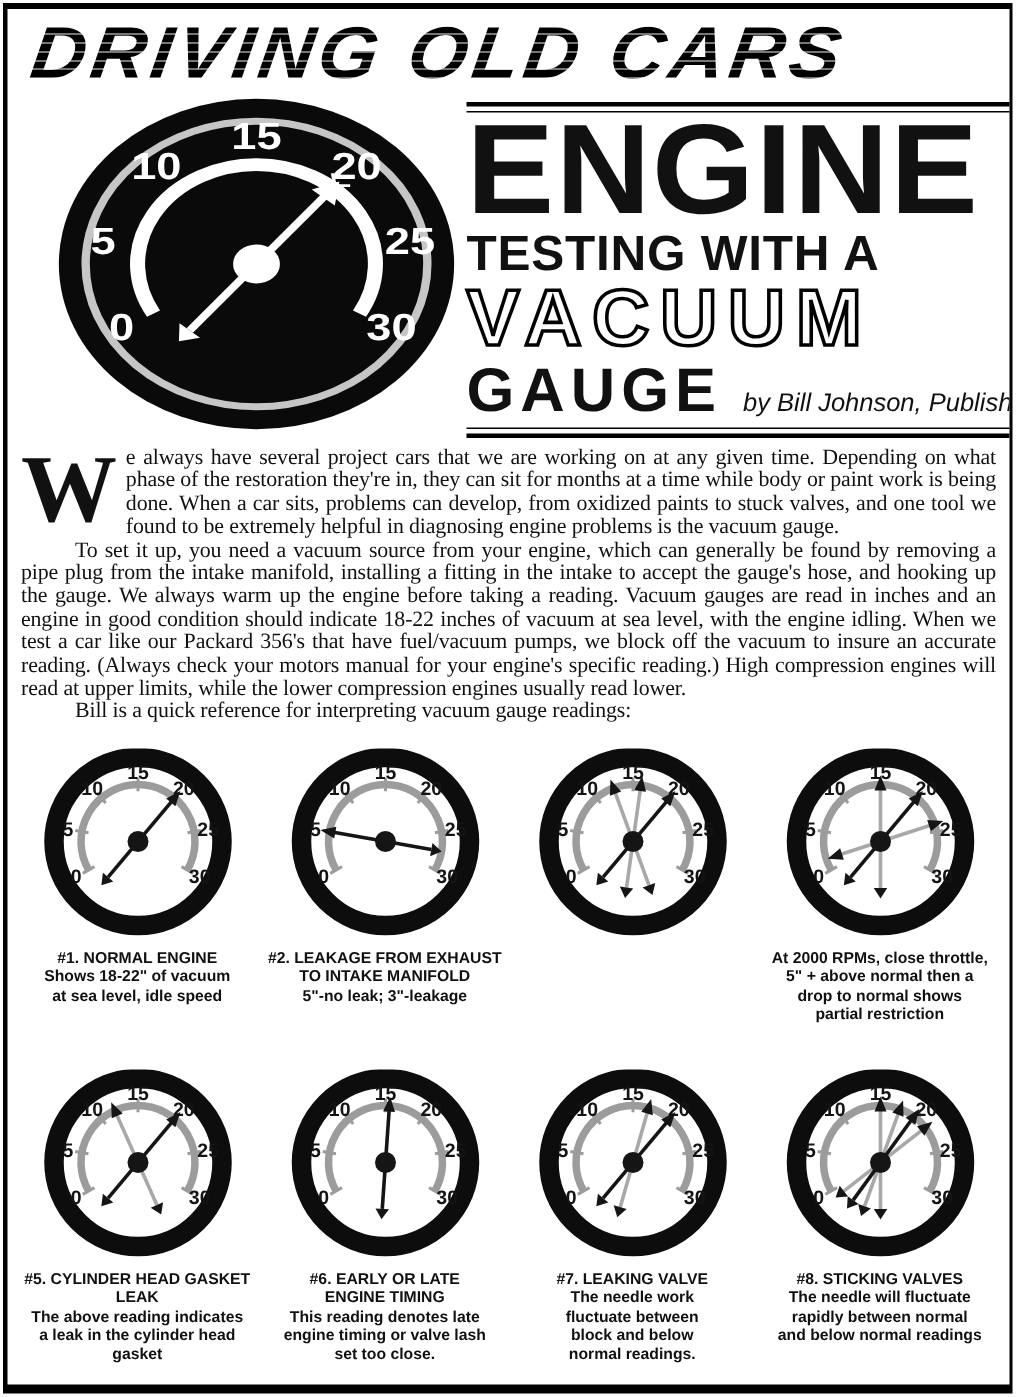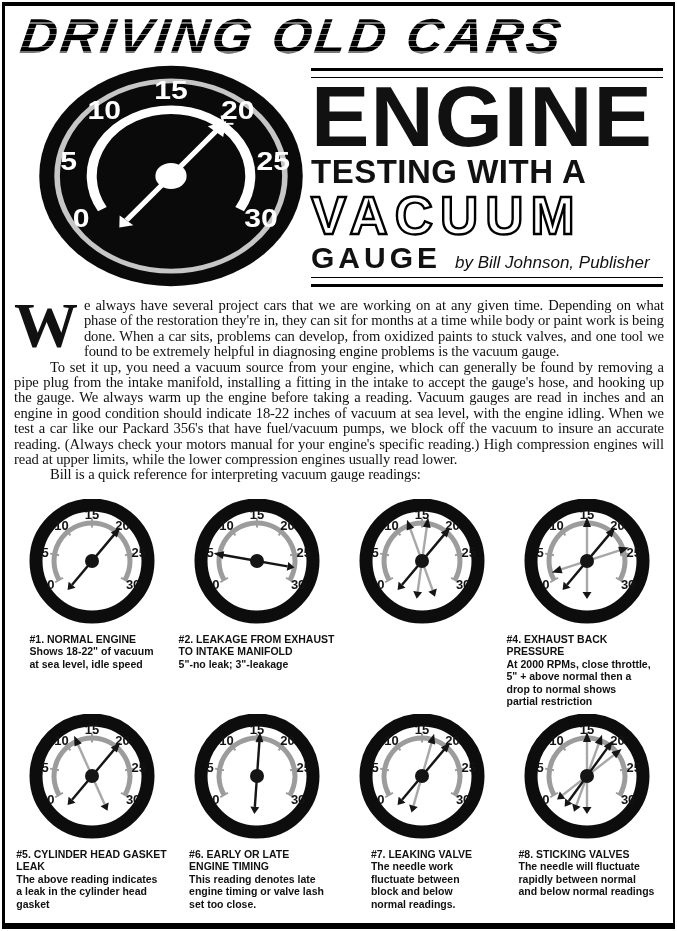--- a/index.html
+++ b/index.html
@@ -51,21 +51,21 @@
     font-family:"Liberation Sans", sans-serif; font-weight:bold;
     font-size:53px; line-height:1.0; letter-spacing:7px; white-space:nowrap;
     color:#000;
   }
   @supports (-webkit-text-stroke:2px black){
     .t-vacuum{color:#fff; -webkit-text-stroke:2.4px #000;}
   }
   .t-gauge-row{display:flex; align-items:baseline; margin-top:1px;}
   .t-gauge{
     font-family:"Liberation Sans", sans-serif; font-weight:bold;
-    font-size:30px; line-height:1.0; letter-spacing:4px;text-align:center;
+    font-size:41px; line-height:1.0; letter-spacing:4px;text-align:center;
   }
   .t-byline{
     font-family:"Liberation Sans", sans-serif; font-style:italic;
     font-size:17px; margin-left:14px; white-space:nowrap;
   }
   
   .article{margin:6px 9px 0 9px; text-align:justify;
     font-size:14.6px; line-height:15.4px; letter-spacing:-0.1px;}
   .article p{margin:0;}
   .dropcap{
@@ -74,21 +74,21 @@
   }
   .indented{text-indent:36px;}
   
   .gauge-grid{
     display:grid; grid-template-columns:repeat(4,1fr);
     margin:16px 4px 0 4px; row-gap:6px;
   }
   .gauge-cell{display:flex; flex-direction:column; align-items:center; min-height:208px;}
   .gauge-svg{line-height:0;}
   .gauge-caption{
-    margin-top:4px; max-width:160px;
+    margin-top:4px; text-align:center; max-width:160px;
     font-family:"Liberation Sans", sans-serif; font-weight:bold;
     font-size:10.5px; line-height:12.5px;
   }
 </style>
 </head>
 <body>
 
 <div class="page">
 
   <div class="masthead">
@@ -247,21 +247,20 @@
             <polygon points="68,100 63.5,93 72.5,93" fill="#151515"></polygon>
             <line x1="36.61513496225993" y1="72.19756081437328" x2="106.04226065180615" y2="49.6393202250021" stroke="#a8a8a8" stroke-width="2.4"></line>
             <polygon points="109.84648671698676,48.403252247502316 101.57198953153501,55.2976482564324 99.09985357653544,47.689196126071174" fill="#151515"></polygon>
             <polygon points="32.810908897079315,73.43362879187306 41.08540608253106,66.53923278294297 43.557542037530645,74.1476849133042" fill="#151515"></polygon>
             <line x1="48.07358409971728" y1="85.74737773668832" x2="93.71150438746157" y2="31.35822227524088" stroke="#151515" stroke-width="2.4"></line>
             <polygon points="96.28265482620773,28.29404450276497 92.91895650181826,38.52563937270091 86.79060095686643,33.38333849520859" fill="#151515"></polygon>
             <polygon points="43.574070831911506,91.10968883852117 44.62638410568188,82.8548334930989 51.52078409375268,88.63992198027775" fill="#151515"></polygon>
             <circle cx="68" cy="62" r="7" fill="#151515"></circle>
           </svg></div>
         <div class="gauge-caption">
-          <div>#4. EXHAUST BACK PRESSURE</div>
           <div>At 2000 RPMs, close throttle,</div>
           <div>5" + above normal then a</div>
           <div>drop to normal shows</div>
           <div>partial restriction</div>
         </div>
       </div>
     <div class="gauge-cell">
         <div class="gauge-svg"><svg width="136" height="130" viewBox="0 0 136 130">
             <circle cx="68" cy="62" r="56" fill="#fff" stroke="#0d0d0d" stroke-width="13"></circle>
             <path d="M 35.09103465619133 81 A 38 38 0 1 1 100.90896534380867 81" fill="none" stroke="#9c9c9c" stroke-width="5"></path>

